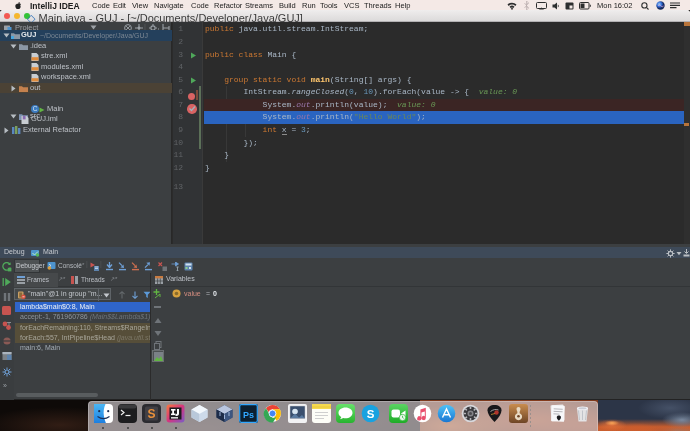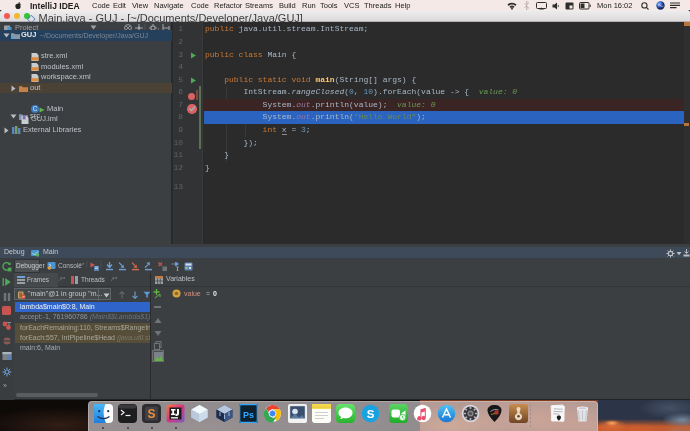--- a/index.html
+++ b/index.html
@@ -168,20 +168,29 @@
       <svg class="abs" style="left:3px;top:3px" width="7" height="5" viewBox="0 0 7 5">
           <path d="M0.5 0.5h6L3.5 4.5z" fill="#b6bcc2"></path>
         </svg>
       <svg class="abs" style="left:11px;top:2px" width="9" height="7" viewBox="0 0 9 7">
           <path d="M0 1.2h3l1 1h5v4.8H0z" fill="#8b97a5"></path>
           <rect x="0" y="4" width="3" height="3" fill="#49a6dd"></rect>
         </svg>
       <span class="abs" style="left:21px;top:0;font-weight:bold;color:#e6e9ec">GUJ</span>
       <span class="abs" style="left:40px;top:0.5px;color:#7c8793;font-size:7px">~/Documents/Developer/Java/GUJ</span>
     </div>
+    <div class="trow" style="top:18.8px">
+      <svg class="abs" style="left:10px;top:3px" width="7" height="5" viewBox="0 0 7 5">
+          <path d="M0.5 0.5h6L3.5 4.5z" fill="#b6bcc2"></path>
+        </svg>
+      <svg class="abs" style="left:19px;top:2px" width="9" height="7" viewBox="0 0 9 7">
+          <path d="M0 1.2h3l1 1h5v4.8H0z" fill="#8b97a5"></path>
+        </svg>
+      <span class="abs" style="left:30px;top:0">.idea</span>
+    </div>
     <div class="trow" style="top:29.299999999999997px">
       <svg class="abs" style="left:31px;top:1.5px" width="8" height="8" viewBox="0 0 8 8">
           <path d="M0.5 0h5l2 2v6h-7z" fill="#c8cdd2"></path>
           <rect x="0.5" y="4.2" width="7" height="3.3" fill="#e08c3c"></rect>
         </svg>
       <span class="abs" style="left:41px;top:0">stre.xml</span>
     </div>
     <div class="trow" style="top:50.3px">
       <svg class="abs" style="left:31px;top:1.5px" width="8" height="8" viewBox="0 0 8 8">
           <path d="M0.5 0h5l2 2v6h-7z" fill="#c8cdd2"></path>
@@ -233,21 +242,21 @@
     </div>
     <div class="trow" style="top:102.8px">
       <svg class="abs" style="left:4px;top:2.5px" width="5" height="7" viewBox="0 0 5 7">
           <path d="M0.5 0.5L4.5 3.5 0.5 6.5z" fill="#b6bcc2"></path>
         </svg>
       <svg class="abs" style="left:12px;top:1.5px" width="9" height="8" viewBox="0 0 9 8">
           <rect x="0" y="1" width="2.4" height="7" fill="#5a87bf"></rect>
           <rect x="3" y="0" width="2.4" height="8" fill="#7ba05c"></rect>
           <rect x="6" y="2" width="2.4" height="6" fill="#5a87bf"></rect>
         </svg>
-      <span class="abs" style="left:23px;top:0">External Libraries</span>
+      <span class="abs" style="left:23px;top:0">External Refactor</span>
     </div>
   </div>
   <div class="abs" id="gutter">
     <div class="lnum" style="top:1.4px">1</div>
     <div class="lnum" style="top:13.98px">2</div>
     <div class="lnum" style="top:26.56px">3</div>
     <div class="lnum" style="top:39.14px">4</div>
     <div class="lnum" style="top:51.72px">5</div>
     <div class="lnum" style="top:64.3px">6</div>
     <div class="lnum" style="top:76.88px">7</div>
@@ -271,21 +280,21 @@
       </svg>
     <div class="abs" style="left:26px;top:64.3px;width:1.5px;height:63px;background:#5c7058"></div>
   </div>
   <div class="abs" id="code">
     <div class="abs" style="left:22px;top:64px;width:1px;height:76px;background:#383838"></div>
     <div class="abs" style="left:41px;top:77px;width:1px;height:38px;background:#383838"></div>
     <div class="abs" style="left:0;top:76.88px;width:486px;height:12.58px;background:#3b2524"></div>
     <div class="abs" style="left:0;top:89.46px;width:486px;height:12.58px;background:#2a64c0"></div>
     <div class="cl" style="top:1.4px"><span class="kw">public</span> java.util.stream.IntStream;</div>
     <div class="cl" style="top:26.56px"><span class="kw">public class</span> Main {</div>
-    <div class="cl" style="top:51.72px">    <span class="kw">public static void</span> <span class="mth">main</span>(String[] args) {</div>
+    <div class="cl" style="top:51.72px">    <span class="kw">group static void</span> <span class="mth">main</span>(String[] args) {</div>
     <div class="cl" style="top:64.3px">        IntStream.<span style="font-style:italic">rangeClosed</span>(<span class="num">0</span>, <span class="num">10</span>).forEach(value -&gt; {  <span class="hint">value: 0</span></div>
     <div class="cl" style="top:76.88px">            System.<span class="fld">out</span>.println(value);  <span class="hint">value: 0</span></div>
     <div class="cl" style="top:89.46px">            System.<span class="fld">out</span>.println(<span class="str">"Hello World"</span>);</div>
     <div class="cl" style="top:102.04px">            <span class="kw">int</span> <span style="border-bottom:1px solid #8c8c8c">x</span> = <span class="num">3</span>;</div>
     <div class="cl" style="top:114.62px">        });</div>
     <div class="cl" style="top:127.2px">    }</div>
     <div class="cl" style="top:139.78px">}</div>
     <div class="abs" style="left:480px;top:0;width:6px;height:232px;background:#2f2f2f"></div>
     <div class="abs" style="left:480px;top:0;width:6px;height:4px;background:#b8743a"></div>
     <div class="abs" style="left:480px;top:101px;width:5px;height:3px;background:#b8743a"></div>

